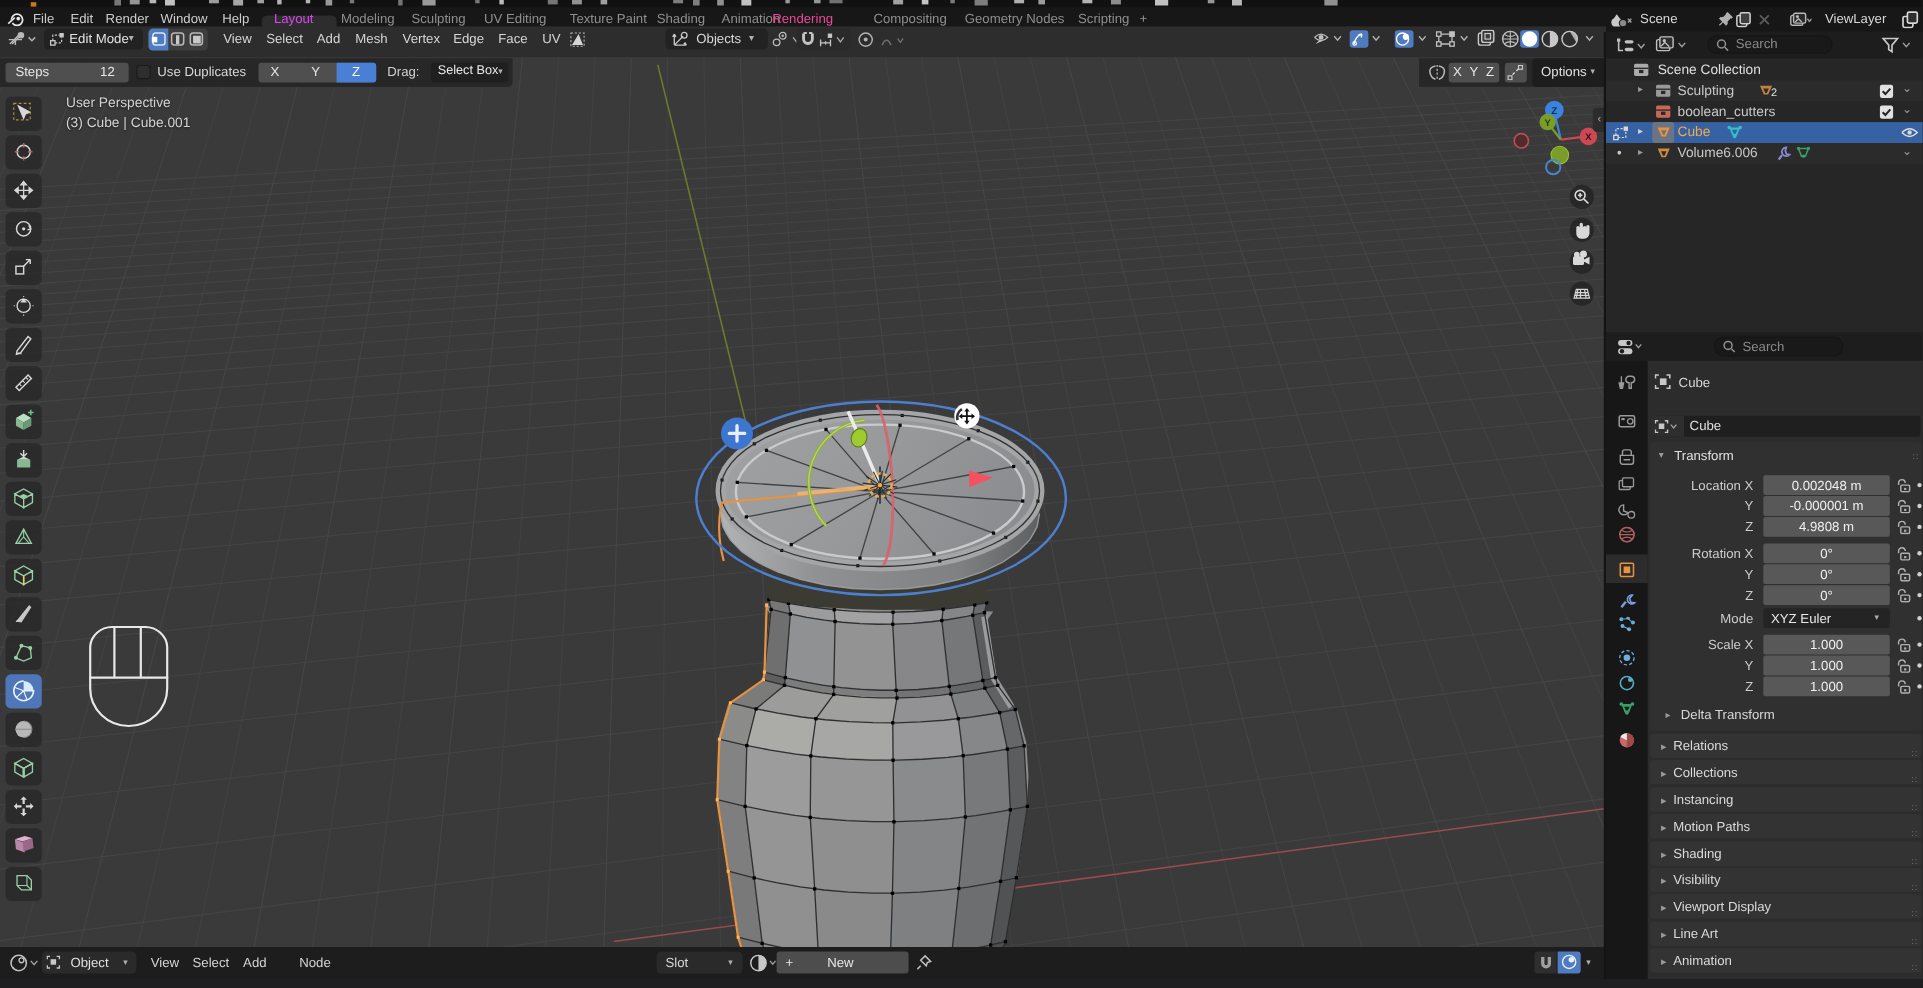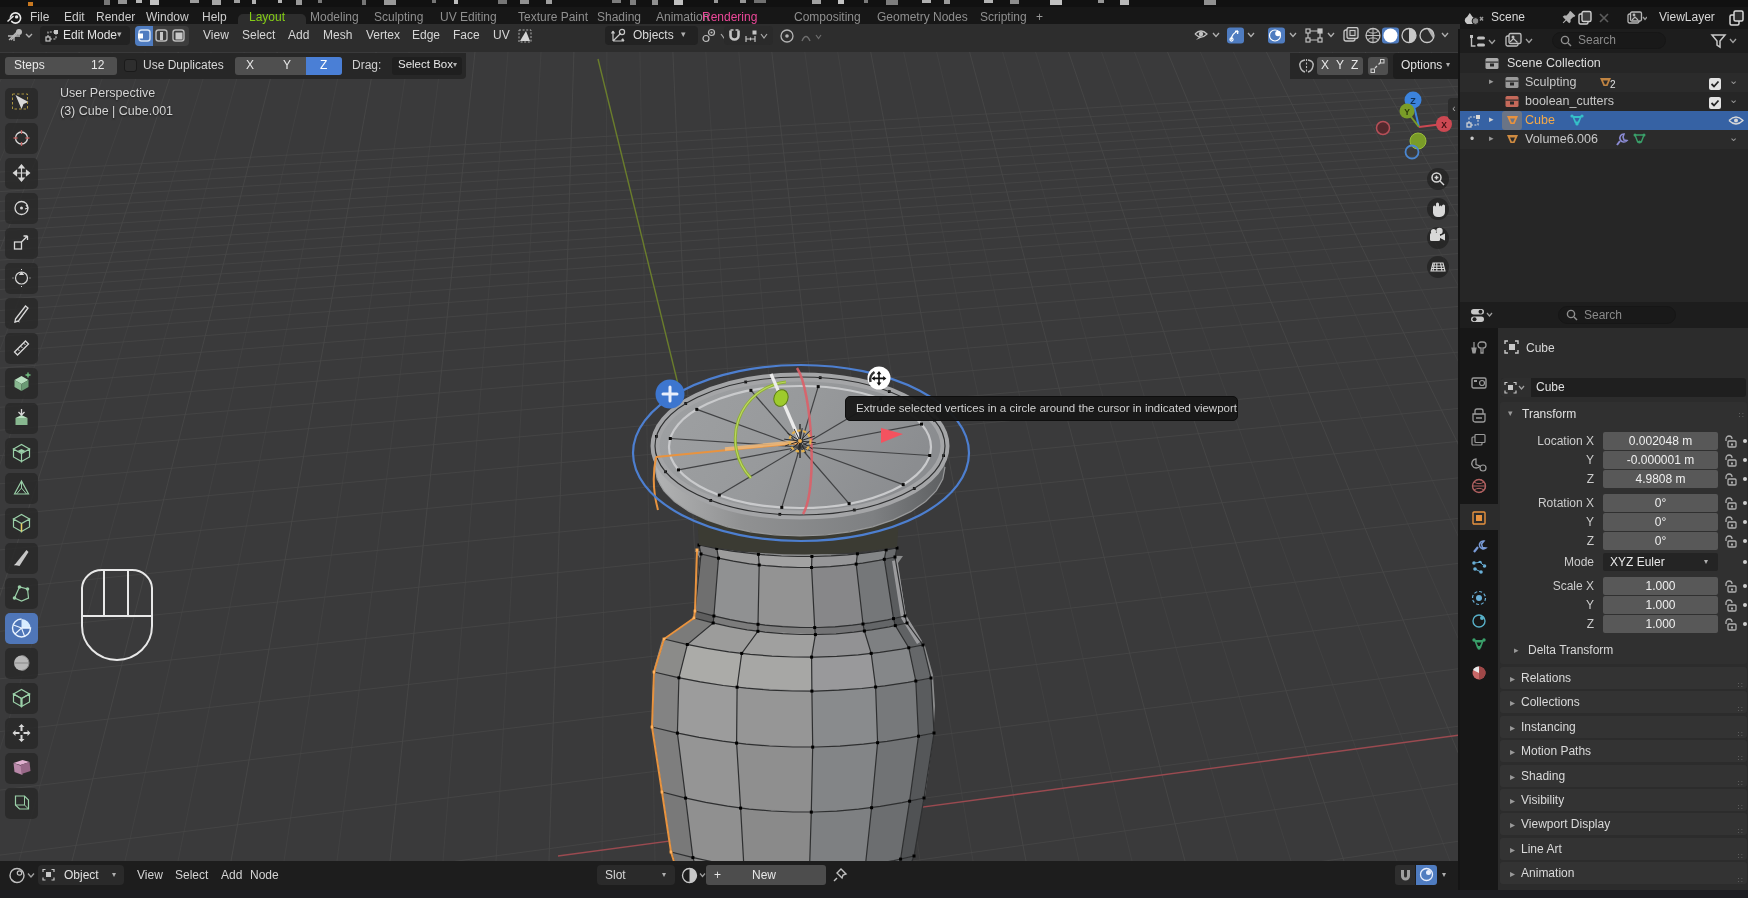--- a/index.html
+++ b/index.html
@@ -85,21 +85,21 @@
         <circle cx="10.6" cy="6.9" r="1.7" fill="#e8e8e8"></circle>
         <path d="M1,11 L7,5.5 L9,7.5 L3.5,12.5 Z" fill="#171717"></path>
         <path d="M1.5,11.5 L7.5,6" stroke="#e8e8e8" stroke-width="1.5"></path>
       </svg>
       <div class="m" style="left:30px">File</div>
       <div class="m" style="left:64px">Edit</div>
       <div class="m" style="left:96px">Render</div>
       <div class="m" style="left:146px">Window</div>
       <div class="m" style="left:202px">Help</div>
       <div class="abs" style="left:238px;top:7px;width:68px;height:22px;background:#2d2d2d;border-radius:5px 5px 0 0"></div>
-      <div class="m" style="left:249px;color:#84cc16">Layout</div>
+      <div class="m" style="left:249px;color:#d946ef">Layout</div>
       <div class="m" style="left:310px;color:#8f8f8f">Modeling</div>
       <div class="m" style="left:374px;color:#8f8f8f">Sculpting</div>
       <div class="m" style="left:440px;color:#8f8f8f">UV Editing</div>
       <div class="m" style="left:518px;color:#8f8f8f">Texture Paint</div>
       <div class="m" style="left:597px;color:#8f8f8f">Shading</div>
       <div class="m" style="left:656px;color:#8f8f8f">Animation</div>
       <div class="m" style="left:702px;color:#ec4899">Rendering</div>
       <div class="m" style="left:794px;color:#8f8f8f">Compositing</div>
       <div class="m" style="left:877px;color:#8f8f8f">Geometry Nodes</div>
       <div class="m" style="left:980px;color:#8f8f8f">Scripting</div>
@@ -814,21 +814,20 @@
 </g>
       </svg>
       <svg class="abs" style="left:80px;top:516px" width="74" height="94" viewBox="0 0 74 94">
 <g fill="none" stroke="#e8e8e8" stroke-width="2">
 <path d="M2,20 a20,19 0 0 1 20,-18 h30 a20,19 0 0 1 20,18 v28 h-70 Z"></path>
 <path d="M2,48 v10 a35,34 0 0 0 70,0 v-10"></path>
 <line x1="24" y1="2" x2="24" y2="48"></line>
           <line x1="48" y1="2" x2="48" y2="48"></line>
 </g>
       </svg>
-      <div id="tooltip">Extrude selected vertices in a circle around the cursor in indicated viewport</div>
       <div class="abs" style="left:1448px;top:46px;width:12px;height:22px;background:#2c2c2c;border-radius:4px 0 0 4px;color:#b0b0b0;font-size:10px;line-height:22px;text-align:center">‹</div>
     </div>
     <div id="shead">
       <svg class="abs" style="left:8px;top:6px" width="30" height="17" viewBox="0 0 30 17">
         <circle cx="9" cy="8.5" r="7" fill="none" stroke="#c0c0c0" stroke-width="1.4"></circle>
         <circle cx="11.5" cy="6" r="2.2" fill="none" stroke="#c0c0c0" stroke-width="1.2"></circle>
         <path d="M3.5,12 a7,7 0 0 0 4,3" stroke="#c0c0c0" fill="none"></path>
         <path d="M20,6.5 l3,3.5 3,-3.5" fill="none" stroke="#a0a0a0" stroke-width="1.3"></path>
       </svg>
       <div class="fld" style="left:38px;top:4px;width:86px;height:20px;background:#2a2a2a"></div>
@@ -836,21 +835,21 @@
         <g stroke="#c8c8c8" stroke-width="1.2" fill="none">
           <path d="M1,4 V1.5 h2.5 M9.5,1.5 H12 v2.5 M12,9.5 V12 H9.5 M3.5,12 H1 V9.5"></path>
         </g>
         <rect x="4" y="4" width="5" height="5" fill="#c8c8c8"></rect>
       </svg>
       <div class="abs" style="left:64px;top:7px;color:#e0e0e0">Object</div>
       <div class="abs" style="left:112px;top:9px;color:#b0b0b0;font-size:8px">▾</div>
       <div class="abs" style="left:137px;top:7px">View</div>
       <div class="abs" style="left:175px;top:7px">Select</div>
       <div class="abs" style="left:221px;top:7px">Add</div>
-      <div class="abs" style="left:250px;top:7px">Node</div>
+      <div class="abs" style="left:272px;top:7px">Node</div>
       <div class="fld" style="left:597px;top:4px;width:78px;height:20px;background:#2a2a2a"></div>
       <div class="abs" style="left:605px;top:7px;color:#d8d8d8">Slot</div>
       <div class="abs" style="left:662px;top:9px;color:#b0b0b0;font-size:8px">▾</div>
       <svg class="abs" style="left:681px;top:6px" width="30" height="17" viewBox="0 0 30 17">
         <circle cx="8.5" cy="8.5" r="7" fill="none" stroke="#c8c8c8" stroke-width="1.3"></circle>
         <path d="M8.5,1.5 a7,7 0 0 1 0,14 Z" fill="#c8c8c8"></path>
         <path d="M19,6.5 l2.5,3 2.5,-3" fill="none" stroke="#a0a0a0" stroke-width="1.2"></path>
       </svg>
       <div class="abs" style="left:706px;top:4px;width:120px;height:20px;background:#4d4d4d;border-radius:3px"></div>
       <div class="abs" style="left:714px;top:7px;color:#e8e8e8">+</div>

